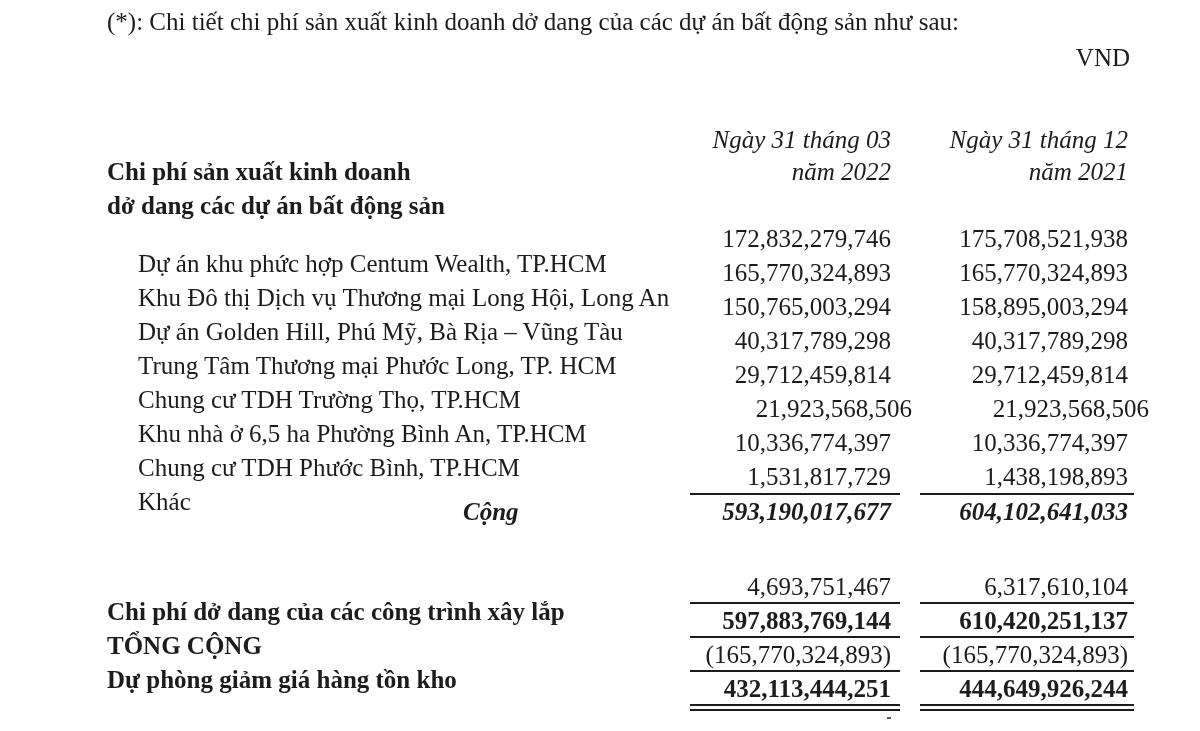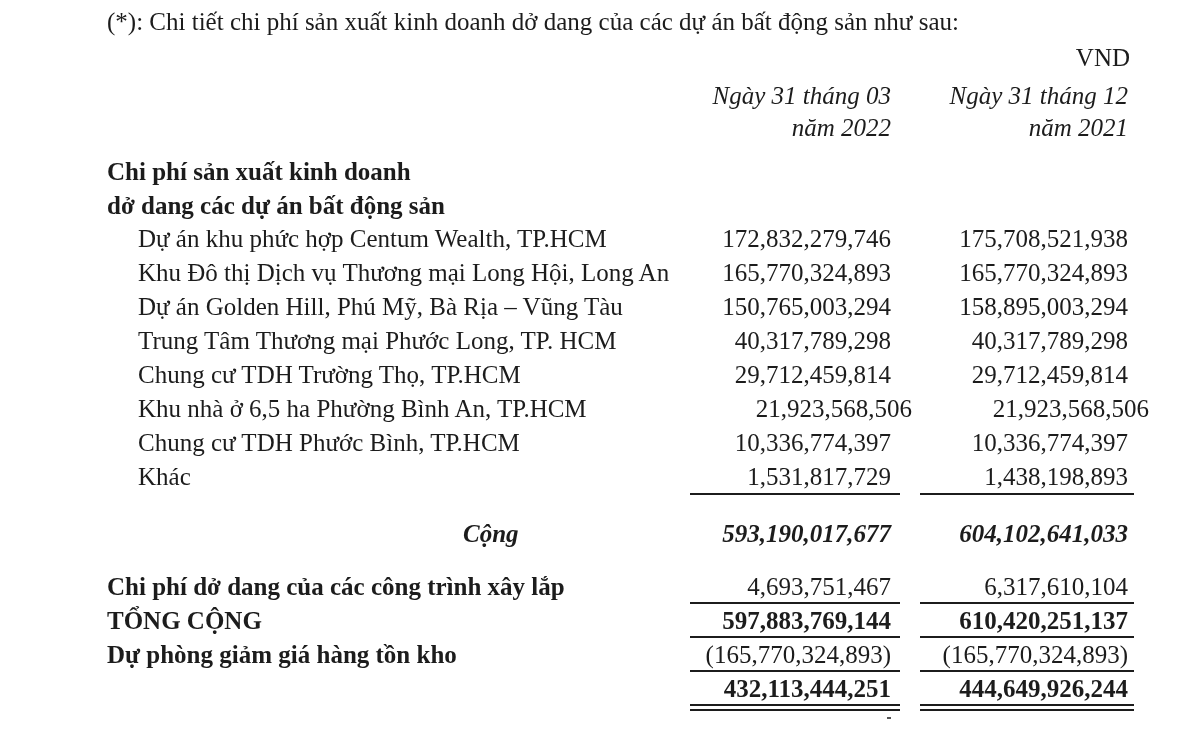--- a/index.html
+++ b/index.html
@@ -16,20 +16,21 @@
       color: #1c1c1c;
       font-size: 25px;
     }
     .abs { position: absolute; white-space: nowrap; }
     .intro { left: 107px; top: 8px; }
     .unit { right: 70px; top: 44px; }
     .col-head {
       font-style: italic;
       text-align: right;
       line-height: 32px;
+      margin-top: 44px;
     }
     .col1 { right: 309px; }   
     .col2 { right: 72px; }    
     .head1 { top: 80px; }
     .head2 { top: 80px; }
 
     .section-title {
       left: 107px;
       font-weight: bold;
       line-height: 34px;
@@ -39,20 +40,21 @@
       position: absolute;
       left: 0;
       width: 1200px;
       height: 34px;
       line-height: 34px;
     }
     .row .label {
       position: absolute;
       left: 138px;
       white-space: nowrap;
+      margin-top: 25px;
     }
     .row .label.outdent { left: 107px; font-weight: bold; }
     .row .v1, .row .v2 {
       position: absolute;
       text-align: right;
       white-space: nowrap;
     }
     .row .v1 { right: 309px; }
     .row .v2 { right: 72px; }
     .bold { font-weight: bold; }
@@ -140,21 +142,21 @@
 </div>
 <div class="row" style="top:460px;">
   <span class="label">Khác</span>
   <span class="v1">1,531,817,729</span>
   <span class="v2">1,438,198,893</span>
 </div>
 
 <div class="rule c1" style="top:493px;"></div>
 <div class="rule c2" style="top:493px;"></div>
 
-<div class="row" style="top:517px;">
+<div class="row" style="top:495px;">
   <span class="total-label">Cộng</span>
   <span class="v1 bold italic">593,190,017,677</span>
   <span class="v2 bold italic">604,102,641,033</span>
 </div>
 
 <div class="row" style="top:570px;">
   <span class="label outdent">Chi phí dở dang của các công trình xây lắp</span>
   <span class="v1">4,693,751,467</span>
   <span class="v2">6,317,610,104</span>
 </div>

